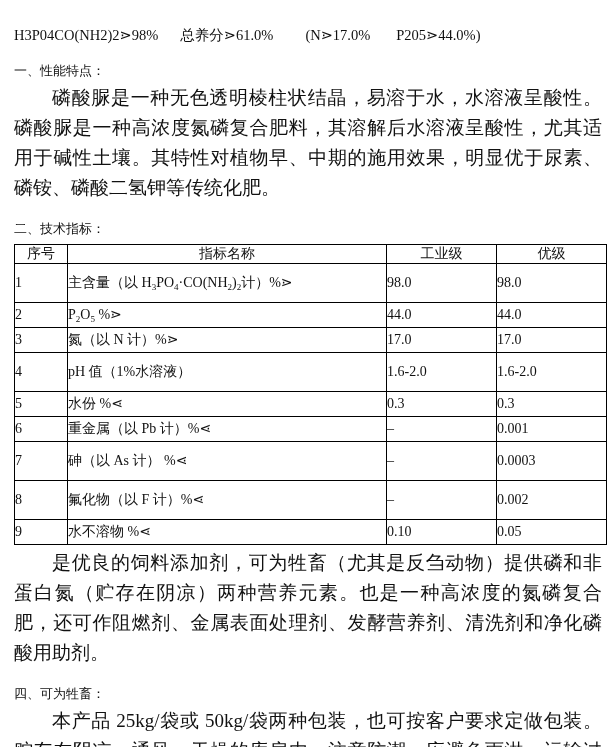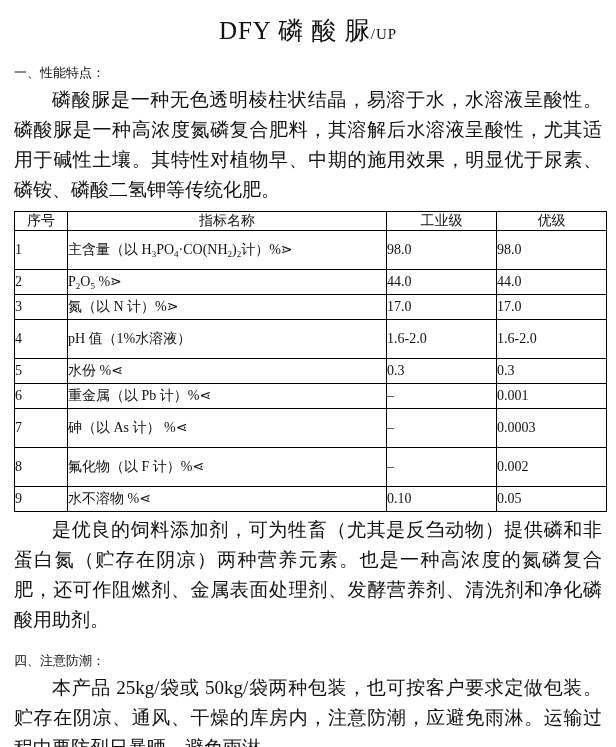--- a/index.html
+++ b/index.html
@@ -81,28 +81,29 @@
     font-size: 9px;
     vertical-align: -0.28em;
   }
   .nm { white-space: nowrap; }
 </style>
 </head>
 <body>
 
 <div class="page">
 
-  <div class="title">
-    <span class="cn">DFY 磷  酸  脲</span><span class="sub">/UP</span>
+
+  <div class="formula-line">
+    <span>H3P04CO(NH2)2⋗98%</span><span class="gap1"></span><span>总养分⋗61.0%</span><span class="gap2"></span><span>(N⋗17.0%</span><span class="gap3"></span><span>P205⋗44.0%)</span>
   </div>
-
 
   <div class="section-head">一、性能特点：</div>
   <div class="para indent2">磷酸脲是一种无色透明棱柱状结晶，易溶于水，水溶液呈酸性。磷酸脲是一种高浓度氮磷复合肥料，其溶解后水溶液呈酸性，尤其适用于碱性土壤。其特性对植物早、中期的施用效果，明显优于尿素、磷铵、磷酸二氢钾等传统化肥。</div>
 
+  <div class="section-head">二、技术指标：</div>
 
   <table class="spec">
     <thead>
       <tr class="rowtall">
         <th class="c0">序号</th>
         <th class="c1">指标名称</th>
         <th class="c2">工业级</th>
         <th class="c3">优级</th>
       </tr>
     </thead>
@@ -159,16 +160,16 @@
           <td class="c0">9</td>
           <td class="c1 nm">水不溶物  %⋖</td>
           <td class="c2">0.10</td>
           <td class="c3">0.05</td>
         </tr>
       </tbody>
   </table>
 
   <div class="para indent2">是优良的饲料添加剂，可为牲畜（尤其是反刍动物）提供磷和非蛋白氮（贮存在阴凉）两种营养元素。也是一种高浓度的氮磷复合肥，还可作阻燃剂、金属表面处理剂、发酵营养剂、清洗剂和净化磷酸用助剂。</div>
 
-  <div class="section-head">四、注意防潮：</div>
+  <div class="section-head">四、可为牲畜：</div>
   <div class="para indent2">本产品 25kg/袋或 50kg/袋两种包装，也可按客户要求定做包装。贮存在阴凉、通风、干燥的库房内，注意防潮，应避免雨淋。运输过程中要防烈日暴晒，避免雨淋。</div>
 
 </div>
 
 </body></html>

